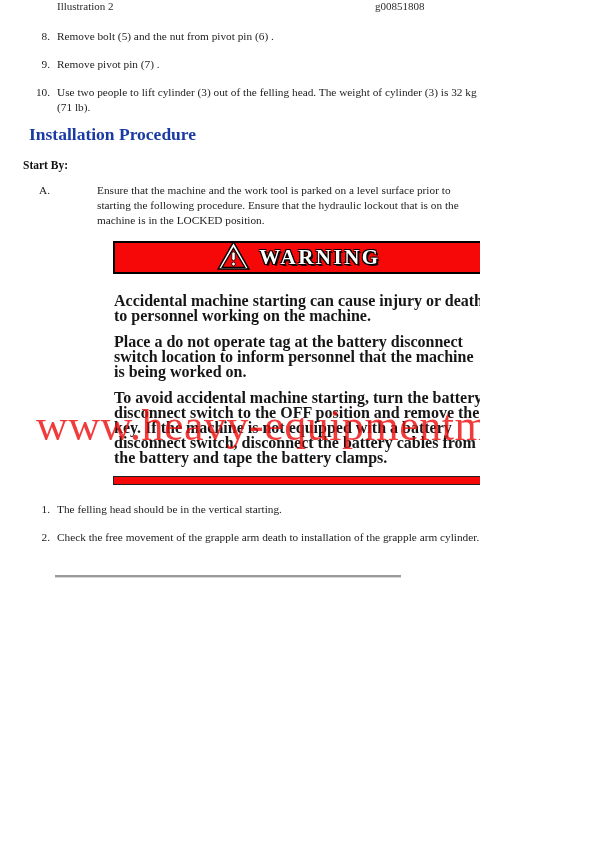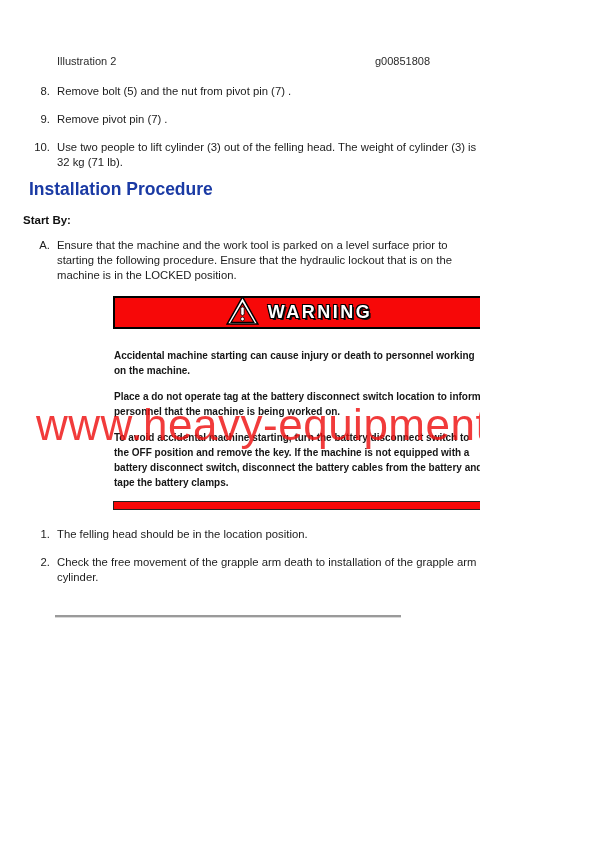--- a/index.html
+++ b/index.html
@@ -1,24 +1,23 @@
 <!DOCTYPE html>
 <html style="--heading-blue: #1a3aa4; --warning-red: #f70808; --watermark-red: #ee1111;"><head>
 <meta charset="utf-8">
 <style>
   html,body{margin:0;padding:0;background:#fff;}
   .page{
     position:relative;
     width:480px;height:849px;
     background:#fff;
-    font-family:Liberation Sans, sans-serif;
+    font-family:Liberation Serif, serif;
     color:#1c1c1c;
     overflow:hidden;
     box-sizing:border-box;
-    padding-top:55px;
   }
   .header-row{
     position:relative;
     font-size:11px;
     color:#2b2b2b;
     height:13px;
   }
   .header-row .ill{position:absolute;left:57px;top:0;}
   .header-row .code{position:absolute;left:375px;top:0;}
 
@@ -46,46 +45,46 @@
     font-weight:bold;
     color:var(--heading-blue,#1a3aa4);
   }
   .start-by{
     margin:15px 16px 0 23px;
     font-size:11.5px;
     font-weight:bold;
     color:#111;
   }
   #stepA{margin-top:12px;}
-  #stepA .txt{max-width:492px;}
+  #stepA .txt{max-width:492px;margin-left:40px;}
 
   .warn-box{
     margin:13px 0 0 113px;
     width:372px;
   }
   .warn-banner{
     box-sizing:border-box;
     height:33px;
     background:var(--warning-red,#f70808);
     border:2px solid #000;
     display:flex;
     align-items:center;
     justify-content:center;
     gap:9px;
   }
   .warn-banner .warn-word{
     color:#fff;
     font-weight:bold;
-    font-size:18px;
+    font-size:21px;
     letter-spacing:2.5px;
     text-shadow:-1px -1px 0 #000,1px -1px 0 #000,-1px 1px 0 #000,1px 1px 0 #000,2px 2px 0 #111;
   }
   .warn-body{
     padding-top:19px;
-    font-size:10px;
+    font-size:16px;
     font-weight:bold;
     line-height:15px;
     color:#161616;
   }
   .warn-body p{margin:0 0 11px 1px;}
   .warn-endbar{
     margin-top:8px;
     height:7px;
     background:var(--warning-red,#f70808);
     border:1px solid #222;
@@ -118,21 +117,21 @@
 
 <div class="page">
 
   <div class="header-row">
     <span class="ill">Illustration 2</span>
     <span class="code">g00851808</span>
   </div>
 
   <div class="li-row" id="step8">
     <span class="num">8.</span>
-    <span class="txt">Remove bolt (5) and the nut from pivot pin (7) .</span>
+    <span class="txt">Remove bolt (5) and the nut from pivot pin (6) .</span>
   </div>
   <div class="li-row">
     <span class="num">9.</span>
     <span class="txt">Remove pivot pin (7) .</span>
   </div>
   <div class="li-row">
     <span class="num">10.</span>
     <span class="txt">Use two people to lift cylinder (3) out of the felling head. The weight of cylinder (3) is 32 kg (71 lb).</span>
   </div>
 
@@ -160,21 +159,21 @@
     <div class="warn-body">
       <p>Accidental machine starting can cause injury or death to personnel working on the machine.</p>
       <p>Place a do not operate tag at the battery disconnect switch location to inform personnel that the machine is being worked on.</p>
       <p>To avoid accidental machine starting, turn the battery disconnect switch to the OFF position and remove the key. If the machine is not equipped with a battery disconnect switch, disconnect the battery cables from the battery and tape the battery clamps.</p>
     </div>
     <div class="warn-endbar"></div>
   </div>
 
   <div class="li-row" id="step1">
     <span class="num">1.</span>
-    <span class="txt">The felling head should be in the location position.</span>
+    <span class="txt">The felling head should be in the vertical starting.</span>
   </div>
   <div class="li-row">
     <span class="num">2.</span>
     <span class="txt">Check the free movement of the grapple arm death to installation of the grapple arm cylinder.</span>
   </div>
 
   <div class="divider"></div>
 
   <div class="watermark">www.heavy-equipmentmanual.com</div>
 

